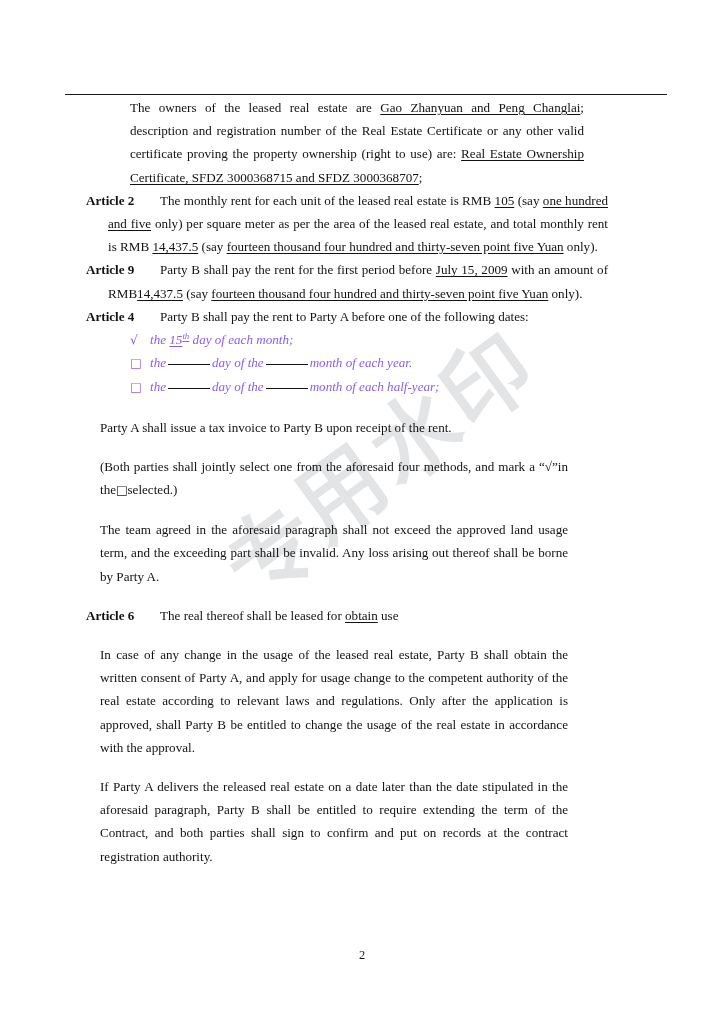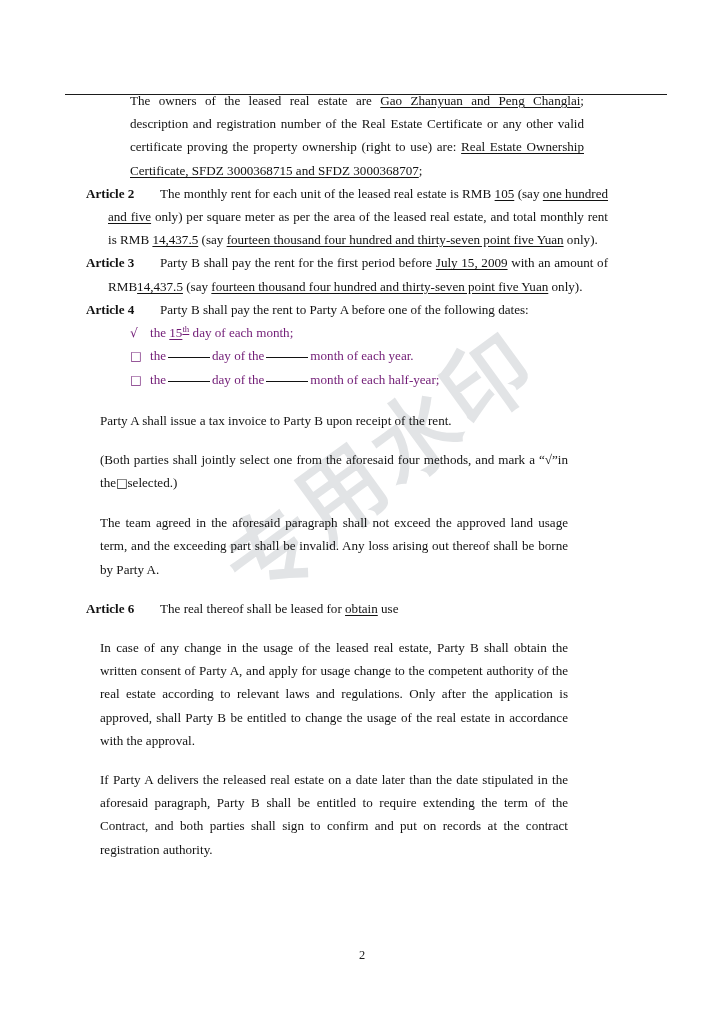--- a/index.html
+++ b/index.html
@@ -57,21 +57,21 @@
   }
   #watermark .wm-1 { left: -40px; top: 176px; }
   #watermark .wm-2 { left:  30px; top: 120px; }
   #watermark .wm-3 { left: 104px; top:  62px; }
   #watermark .wm-4 { left: 176px; top:   6px; }
 
   
   #body-text {
     position: absolute;
     left: 0;
-    top: 89px;
+    top: 96px;
     width: 644px;
     z-index: 2;
   }
 
   .para {
     position: relative;
     font-size: 13.1px;
     line-height: 23.2px;
     text-align: justify;
     text-justify: inter-word;
@@ -107,21 +107,22 @@
 
   
   .opt-list {
     margin: 0;
     padding: 0 60px 0 130px;
   }
   .opt {
     font-size: 13.1px;
     line-height: 23.2px;
     white-space: nowrap;
-    color: #701a75;
+    color: #8b5cf6;
+    font-style: italic;
   }
   .mark {
     display: inline-block;
     width: 20px;
     font-family: "DejaVu Sans", sans-serif;
     font-size: 12.2px;
   }
   .mark.check { font-size: 12.5px; }
   .blank {
     display: inline-block;
@@ -176,21 +177,21 @@
       <span>(say</span>
       <span class="u">one hundred and five</span>
       <span>only) per square meter as per the area of the leased real estate, and total monthly rent is RMB</span>
       <span class="u">14,437.5</span>
       <span>(say</span>
       <span class="u">fourteen thousand four hundred and thirty-seven point five Yuan</span>
       <span>only).</span>
     </p>
 
     <p class="para block">
-      <span class="art-label">Article 3</span><span>Party B shall pay the rent for the first period before</span>
+      <span class="art-label">Article 9</span><span>Party B shall pay the rent for the first period before</span>
       <span class="u">July 15, 2009</span>
       <span>with an amount of RMB</span><span class="u">14,437.5</span>
       <span>(say</span>
       <span class="u">fourteen thousand four hundred and thirty-seven point five Yuan</span>
       <span>only).</span>
     </p>
 
     <p class="para block">
       <span class="art-label">Article 4</span><span>Party B shall pay the rent to Party A before one of the following dates:</span>
     </p>

